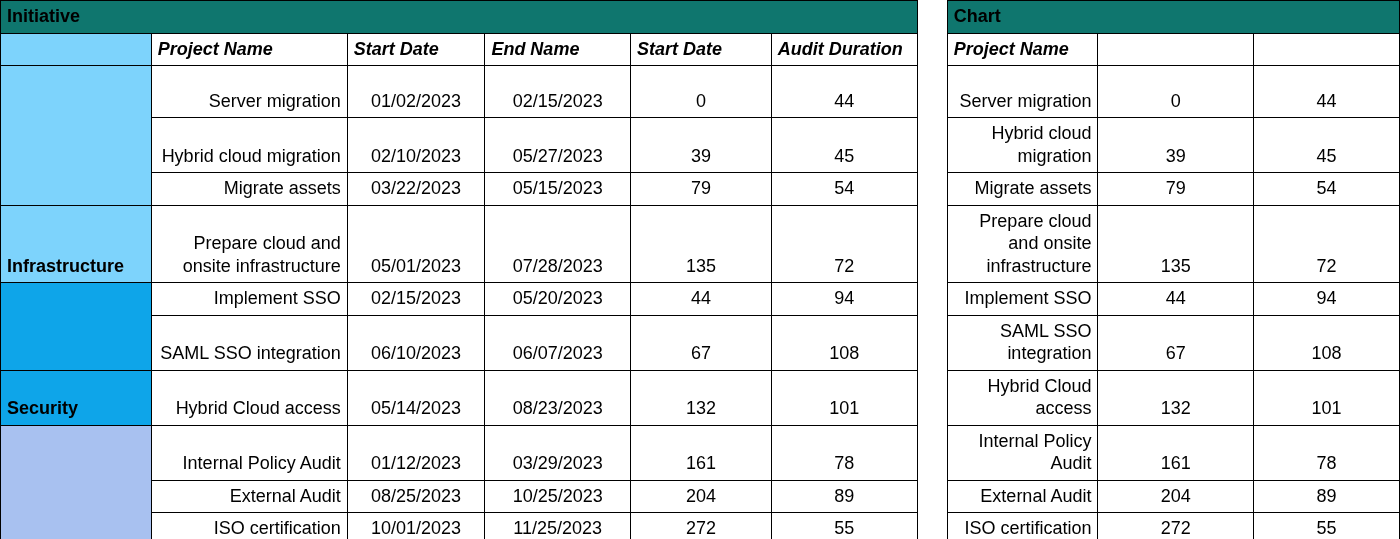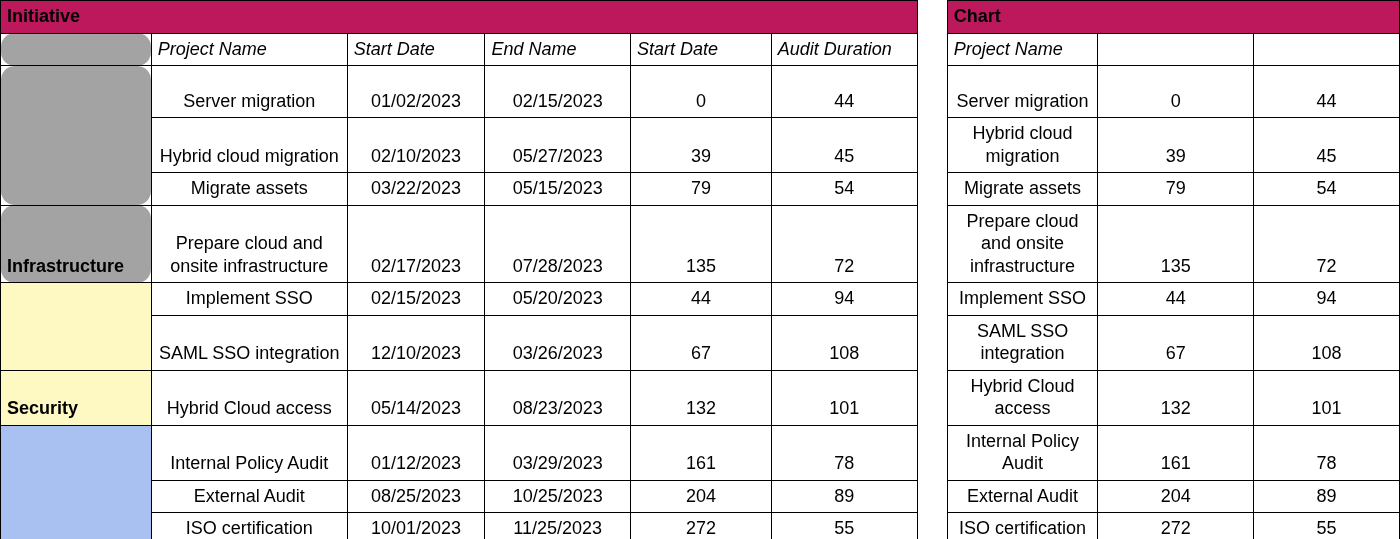--- a/index.html
+++ b/index.html
@@ -26,44 +26,44 @@
     vertical-align: bottom;
     height: 28px;
     box-sizing: border-box;
     overflow: hidden;
     line-height: 1.25;
   }
   td.tall {
     vertical-align: bottom;
   }
   .hdr1 {
-    background: #be185d;
+    background: #0f766e;
     font-weight: bold;
     text-align: left;
     vertical-align: top;
   }
   .colhdr {
-    font-weight: normal;
+    font-weight: bold;
     font-style: italic;
     text-align: left;
     vertical-align: bottom;
   }
   .initcell {
     font-weight: bold;
     text-align: left;
     vertical-align: bottom;
   }
   .num {
     text-align: center;
   }
   .txt {
-    text-align: center;
-  }
-  .infra { background: #a3a3a3; border-radius: 14px; }
-  .sec   { background: #fef9c3; }
+    text-align: right;
+  }
+  .infra { background: #7dd3fc; }
+  .sec   { background: #0ea5e9; }
   .comp  { background: #a8c1f0; }
   .gap {
     border-top: none !important;
     border-bottom: none !important;
     background: #fff;
   }
   .noborderLR {
     border-left: 1px solid #000;
     border-right: 1px solid #000;
   }
@@ -136,21 +136,21 @@
     <td class="num">79</td>
     <td class="num">54</td>
     <td class="gap noborderLR"></td>
     <td class="txt">Migrate assets</td>
     <td class="num">79</td>
     <td class="num">54</td>
   </tr>
   <tr>
     <td class="infra initcell" style="height:74px">Infrastructure</td>
     <td class="txt tall">Prepare cloud and onsite infrastructure</td>
-    <td class="num">02/17/2023</td>
+    <td class="num">05/01/2023</td>
     <td class="num">07/28/2023</td>
     <td class="num">135</td>
     <td class="num">72</td>
     <td class="gap noborderLR"></td>
     <td class="txt">Prepare cloud and onsite infrastructure</td>
     <td class="num">135</td>
     <td class="num">72</td>
   </tr>
 
   <tr>
@@ -160,22 +160,22 @@
     <td class="num">05/20/2023</td>
     <td class="num">44</td>
     <td class="num">94</td>
     <td class="gap noborderLR"></td>
     <td class="txt">Implement SSO</td>
     <td class="num">44</td>
     <td class="num">94</td>
   </tr>
   <tr>
     <td class="txt tall" style="height:52px">SAML SSO integration</td>
-    <td class="num">12/10/2023</td>
-    <td class="num">03/26/2023</td>
+    <td class="num">06/10/2023</td>
+    <td class="num">06/07/2023</td>
     <td class="num">67</td>
     <td class="num">108</td>
     <td class="gap noborderLR"></td>
     <td class="txt">SAML SSO integration</td>
     <td class="num">67</td>
     <td class="num">108</td>
   </tr>
   <tr>
     <td class="sec initcell" style="height:52px">Security</td>
     <td class="txt">Hybrid Cloud access</td>

